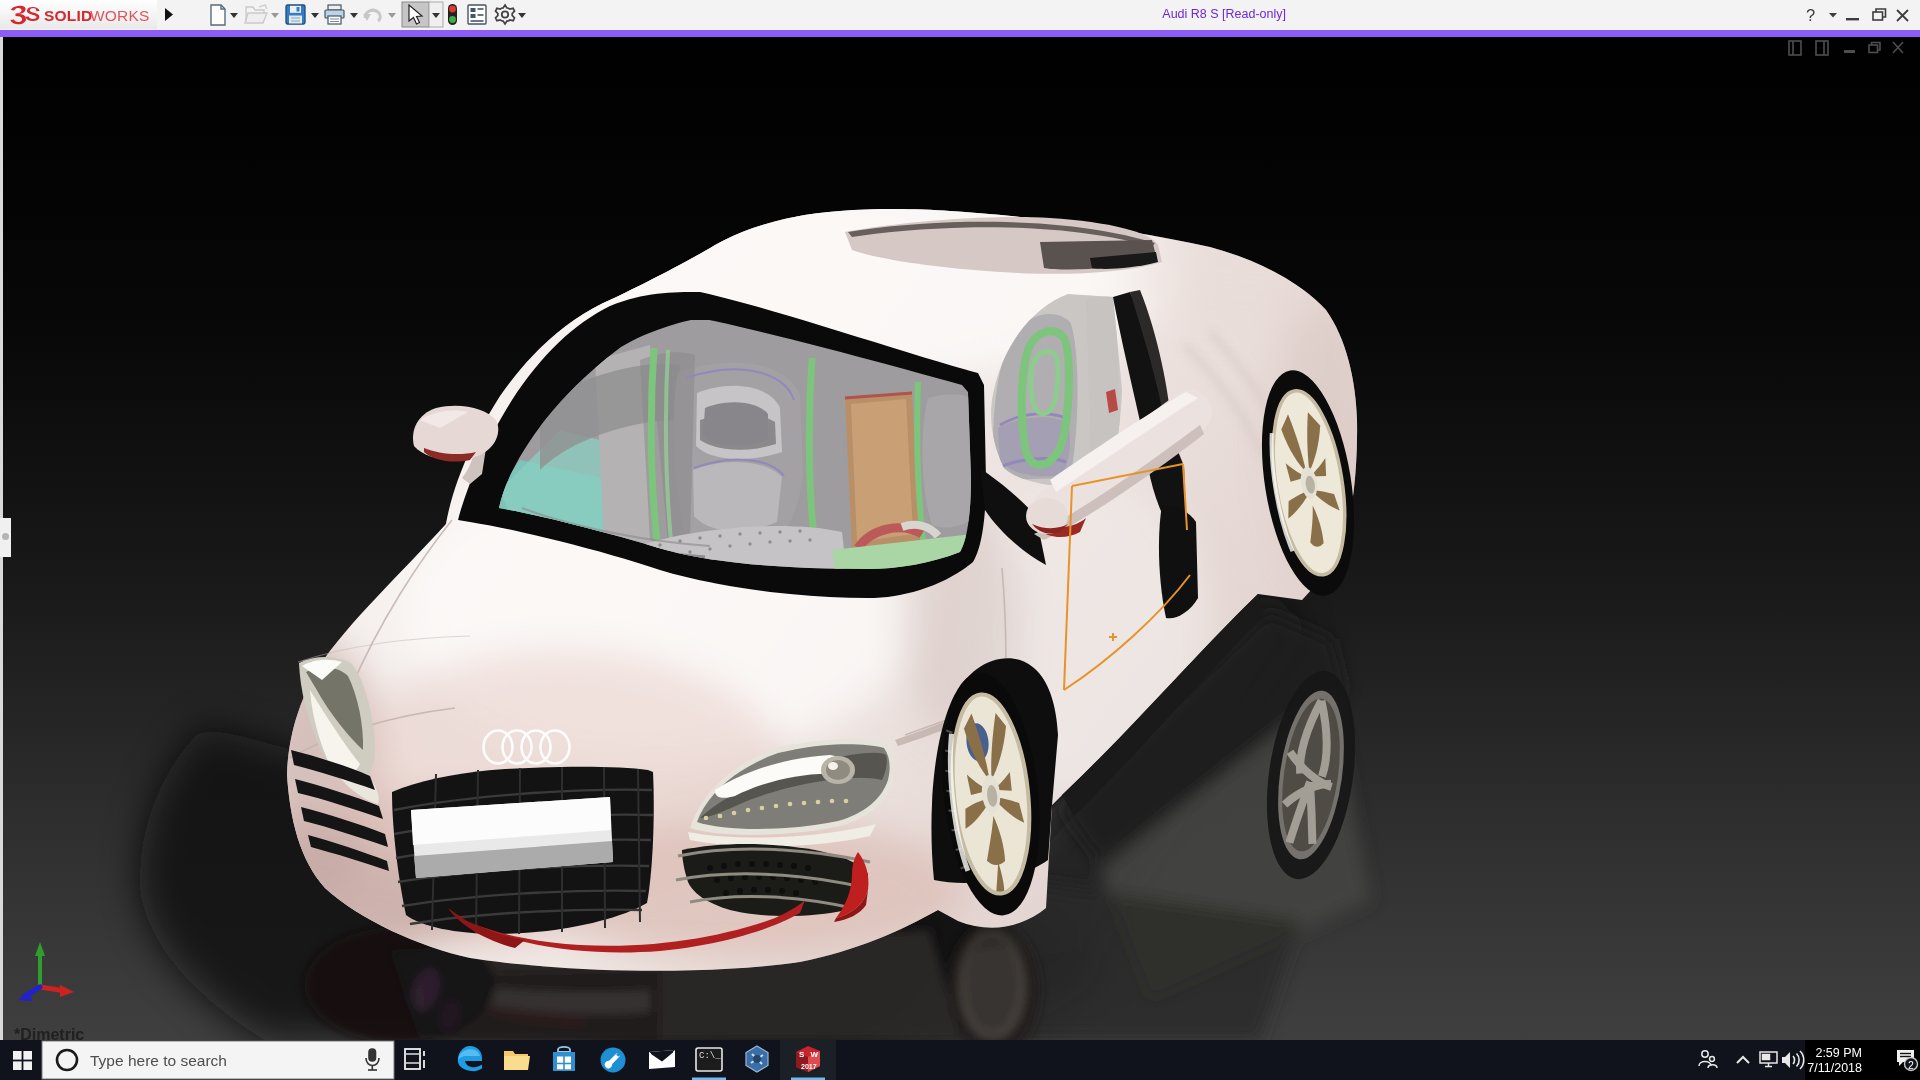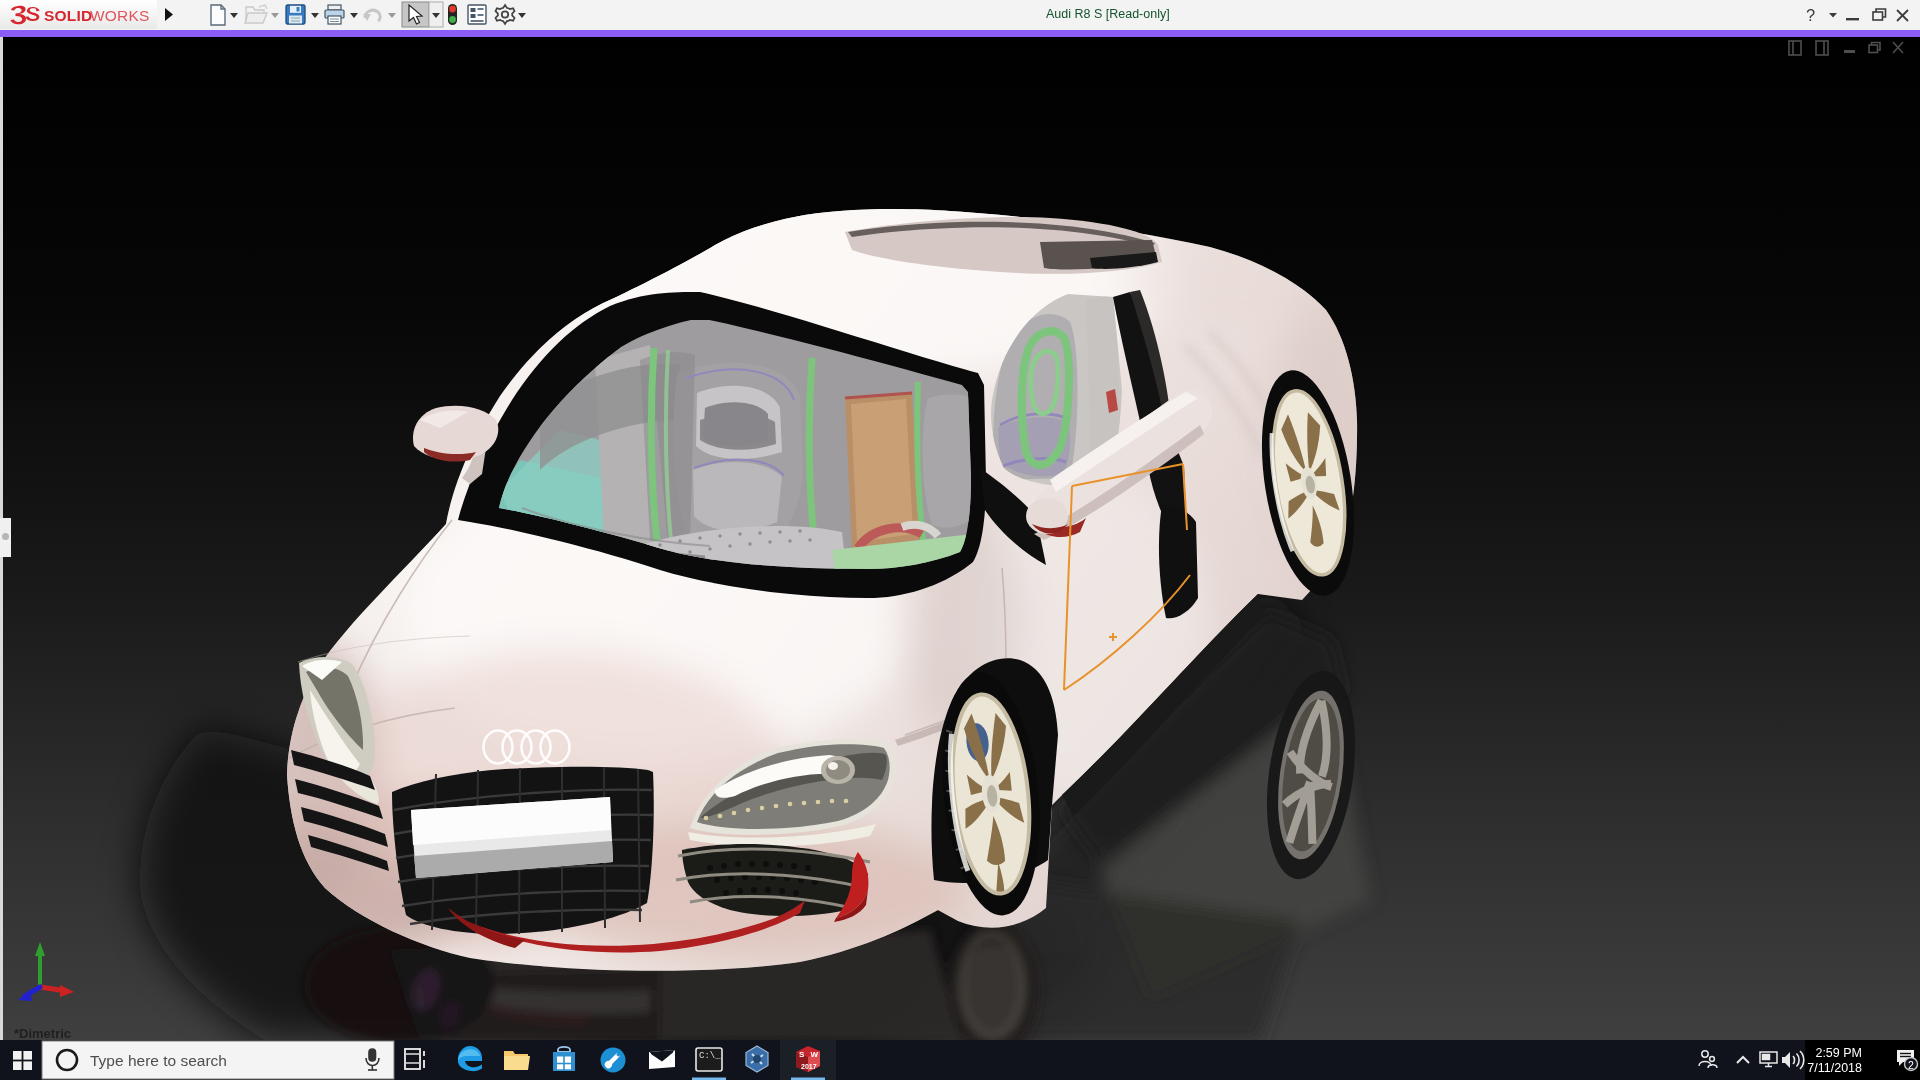--- a/index.html
+++ b/index.html
@@ -6,28 +6,28 @@
     font-family:"Liberation Sans",sans-serif;}
   #stage{position:relative;width:1920px;height:1080px;}
   #scene{position:absolute;left:0;top:0;}
   
   #titlebar{position:absolute;left:0;top:0;width:1920px;height:30px;background:#f3f3f3;
     border-bottom:7px solid #8b5cf6;z-index:10;}
   #logotab{position:absolute;left:0;top:0;width:157px;height:29px;
     background:linear-gradient(#ffffff,#e9e9e9);border-right:1px solid #bbb;}
   #expander{position:absolute;left:157px;top:0;width:22px;height:29px;background:#f3f3f3;}
   #wintitle{position:absolute;left:1046px;top:0;width:240px;height:29px;line-height:29px;
-    text-align:left;font-size:12.5px;color:#14532d;}
+    text-align:right;font-size:12.5px;color:#6d28d9;}
   
   #taskbar{position:absolute;left:0;top:1040px;width:1805px;height:40px;background:#10131c;z-index:10;}
   
   #lefttab{position:absolute;left:0;top:518px;width:11px;height:39px;background:#f0f0f0;z-index:5;}
   #lefttab .dot{position:absolute;left:2px;top:15px;width:7px;height:7px;border-radius:50%;background:#b5b5b5;}
   #leftedge{position:absolute;left:0;top:30px;width:3px;height:1010px;background:#d9d9d9;z-index:4;}
-  #dimetric{position:absolute;left:14px;top:1026px;font-size:13px;font-weight:bold;color:#202020;z-index:5;}
+  #dimetric{position:absolute;left:14px;top:1026px;font-size:16px;font-weight:bold;color:#202020;z-index:5;}
 </style>
 </head>
 <body>
 <div id="stage">
 
 <svg id="scene" width="1920" height="1080" viewBox="0 0 1920 1080">
   <defs>
     <linearGradient id="bgGrad" x1="0" y1="30" x2="0" y2="1040" gradientUnits="userSpaceOnUse">
       <stop offset="0" stop-color="#000000"></stop>
       <stop offset="0.28" stop-color="#070707"></stop>

